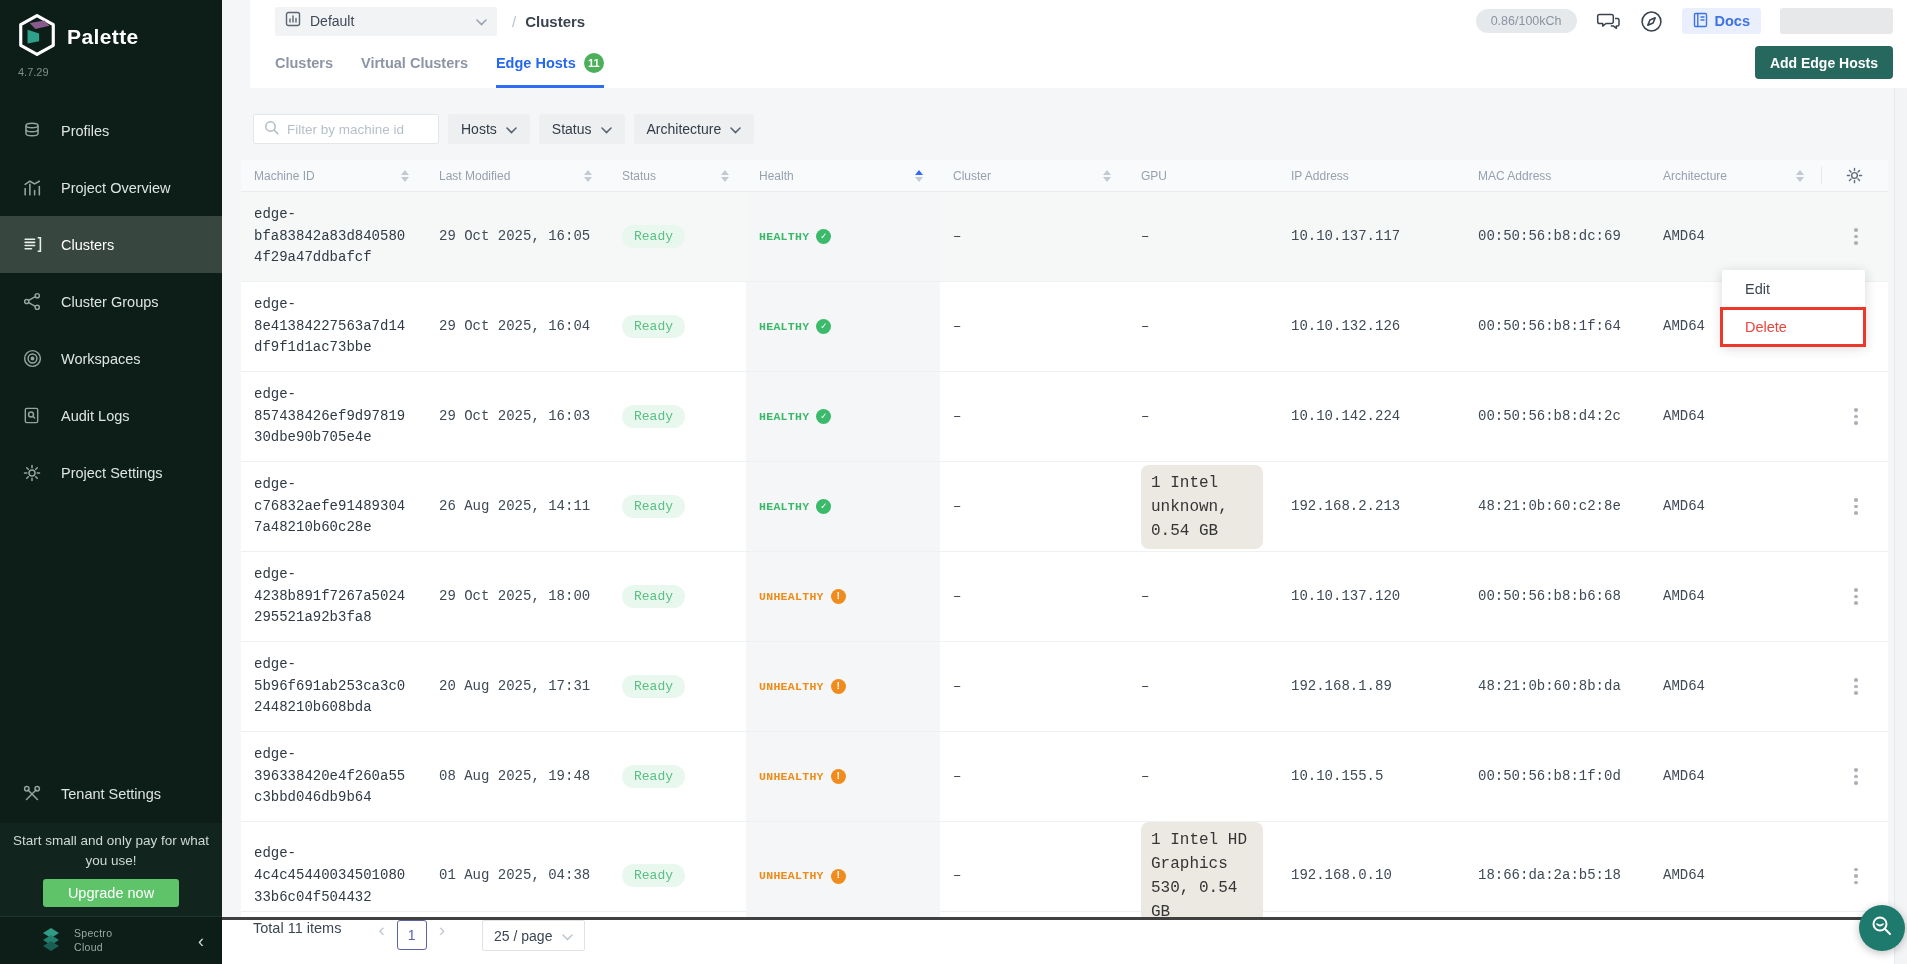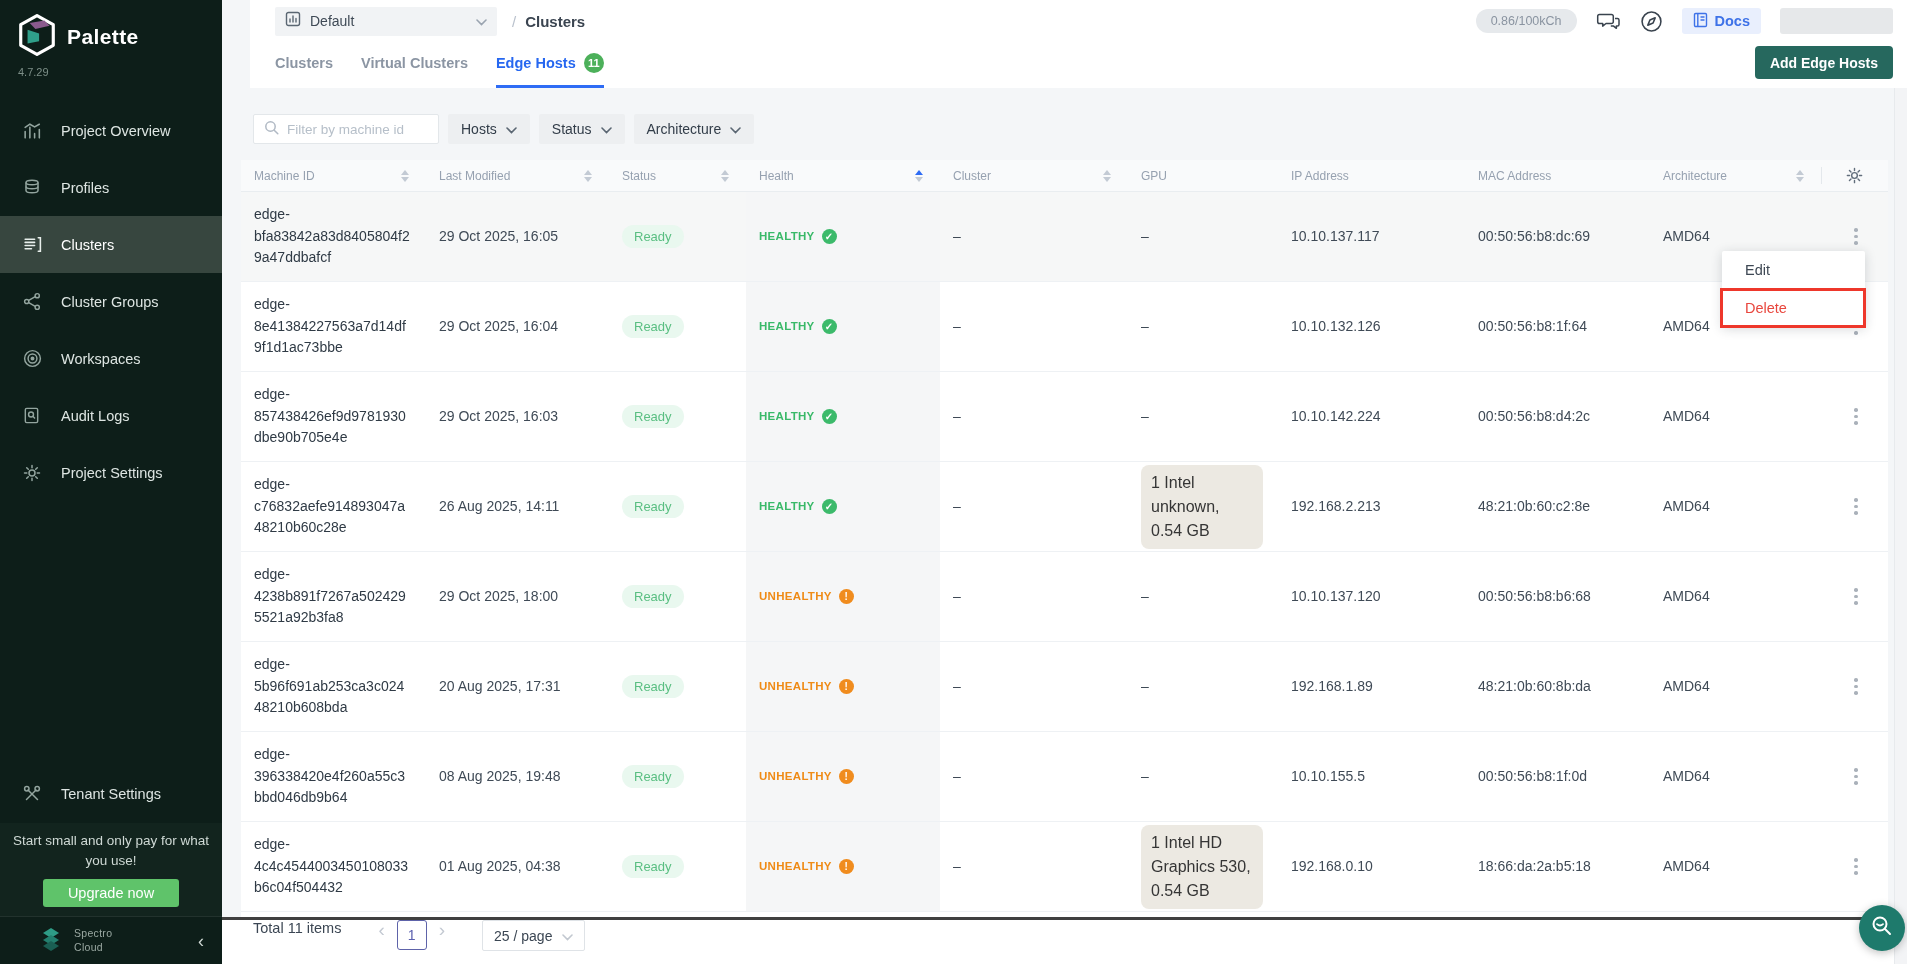--- a/index.html
+++ b/index.html
@@ -59,21 +59,21 @@
   .thead { height:32px; align-items:center; background:#f9fafb; border-bottom:1px solid #e9edf0; color:#96a1b0; font-size:12px; }
   .th { display:flex; align-items:center; justify-content:space-between; padding:0 17px 0 13px; height:100%; }
   .sorter { display:flex; flex-direction:column; gap:2px; cursor:pointer; }
   .caret { width:0; height:0; border-left:4px solid transparent; border-right:4px solid transparent; }
   .caret.up { border-bottom:5px solid #c3cad4; }
   .caret.down { border-top:5px solid #c3cad4; }
   .caret.up.on { border-bottom-color:#2e6cf5; }
   .th-actions { justify-content:center; position:relative; padding:0; }
   .th-actions::before { content:''; position:absolute; left:0; top:7px; bottom:7px; width:1px; background:#e4e8ec; }
   .gear-btn { display:flex; color:#626e7c; cursor:pointer; }
-  .trow { height:90px; background:#fff; border-bottom:1px solid #eef1f4; align-items:center; font-size:14px; color:#3f4a56; }
+  .trow { height:90px; background:#fff; border-bottom:1px solid #eef1f4; align-items:center; font-size:14px; color:#3f4a56;font-family:Liberation Mono, monospace; }
   .trow.hovered { background:#f6f7f7; }
   .td { padding:0 10px 0 13px; line-height:1.55; }
   .td-id { color:#2f3a45; overflow-wrap:break-word; word-wrap:break-word; padding-right:16px; }
   .td-health { background:#f5f6f7; height:100%; display:flex; align-items:center; }
   .ready-pill { background:#e9f8ef; color:#5abf82; font-size:13px; padding:4px 12px; border-radius:13px; }
   .health { display:flex; align-items:center; gap:7px; font-size:11.5px; font-weight:700; letter-spacing:.3px; }
   .health.ok { color:#39b968; }
   .health.warn { color:#ef8b16; }
   .hbadge { width:15px; height:15px; border-radius:50%; color:#fff; font-size:10px; font-weight:700; display:flex; align-items:center; justify-content:center; }
   .health.ok .hbadge { background:#3cba6b; }
@@ -82,21 +82,21 @@
   .td-actions { display:flex; justify-content:center; }
   .dots { display:flex; flex-direction:column; gap:3px; padding:6px; cursor:pointer; }
   .dots i { width:3.5px; height:3.5px; border-radius:50%; background:#aab1ba; }
   
   .footer { height:47px; background:#fff; border-top:3px solid #404040; display:flex; padding-left:31px; flex-shrink:0; }
   .pg-total { font-size:14.5px; color:#3b4653; margin-right:25px; }
   .pg-arrow { color:#c3c9d2; font-size:19px; padding:0 12px; cursor:pointer; line-height:1; }
   .pg-page { width:30px; height:30px; border:1px solid #5e63a9; border-radius:3px; color:#5a5fae; font-size:14px; display:flex; align-items:center; justify-content:center; cursor:pointer; }
   .pg-size { margin-left:25px; background:#fff; border:1px solid #dfe3e7; border-radius:2px; height:31px; display:flex; align-items:center; gap:10px; padding:0 11px; font-size:14px; color:#3b4653; cursor:pointer; font-family:inherit; }
   
-  .ctx-menu { position:absolute; left:1722px; top:251px; width:143px; background:#fff; border-radius:2px; box-shadow:0 2px 12px rgba(25,39,52,.18); z-index:50; }
+  .ctx-menu { position:absolute; left:1722px; top:270px; width:143px; background:#fff; border-radius:2px; box-shadow:0 2px 12px rgba(25,39,52,.18); z-index:50; }
   .ctx-item { height:38px; display:flex; align-items:center; padding-left:23px; font-size:14.5px; color:#3e4854; cursor:pointer; }
   .ctx-item.danger { color:#e8463d; position:relative; }
   .annotation-box { position:absolute; left:-2px; right:-1px; top:-1px; bottom:-1px; border:3px solid #ee372b; pointer-events:none; }
   .scroll-strip { position:absolute; right:0; top:88px; bottom:0; width:13px; background:#f3f4f6; border-left:1px solid #e7eaed; z-index:15; cursor:pointer; }
   .support-launcher { position:absolute; right:2px; bottom:13px; width:46px; height:46px; border-radius:50%; background:#1e7a6c; display:flex; align-items:center; justify-content:center; z-index:30; cursor:pointer; box-shadow:0 2px 8px rgba(0,0,0,.25); }
 </style>
 </head>
 <body>
 
 <div class="page">
@@ -109,36 +109,36 @@
           <path d="M11 8.5l14-2.3 5 5-13.5 3z" fill="#8a5a8d"></path>
           <path d="M9 15l11 3.5v7.5L9 28z" fill="#2fa08a"></path>
         </svg>
       </span>
       <span class="logo-text">Palette</span>
     </div>
     <div class="version">4.7.29</div>
     <nav class="side-nav">
         <div class="side-item">
           <span class="sicon">
-            <svg width="21" height="21" viewBox="0 0 20 20" fill="none" stroke="currentColor" stroke-width="1.5" stroke-linecap="round">
-              <path d="M3 17v-6M7.5 17V7M12 17v-4M16.5 17V9"></path>
-              <path d="M3 7l4.5-3 4.5 2.5L16.5 4"></path>
-            </svg>
-          </span>
-          <span>Project Overview</span>
-        </div>
-        <div class="side-item">
-          <span class="sicon">
             <svg width="20" height="20" viewBox="0 0 20 20" fill="none" stroke="currentColor" stroke-width="1.5">
               <ellipse cx="10" cy="4.5" rx="6" ry="2.3"></ellipse>
               <path d="M4 4.5v4c0 1.3 2.7 2.3 6 2.3s6-1 6-2.3v-4"></path>
               <path d="M4 8.5v4c0 1.3 2.7 2.3 6 2.3s6-1 6-2.3v-4"></path>
             </svg>
           </span>
           <span>Profiles</span>
+        </div>
+        <div class="side-item">
+          <span class="sicon">
+            <svg width="21" height="21" viewBox="0 0 20 20" fill="none" stroke="currentColor" stroke-width="1.5" stroke-linecap="round">
+              <path d="M3 17v-6M7.5 17V7M12 17v-4M16.5 17V9"></path>
+              <path d="M3 7l4.5-3 4.5 2.5L16.5 4"></path>
+            </svg>
+          </span>
+          <span>Project Overview</span>
         </div>
         <div class="side-item active">
           <span class="sicon">
             <svg width="21" height="21" viewBox="0 0 20 20" fill="none" stroke="currentColor" stroke-width="1.5" stroke-linecap="round">
               <path d="M3 5h9M3 8h9M3 11h9M3 14h6"></path>
               <path d="M15.5 3.5h2v13h-2"></path>
             </svg>
           </span>
           <span>Clusters</span>
         </div>

